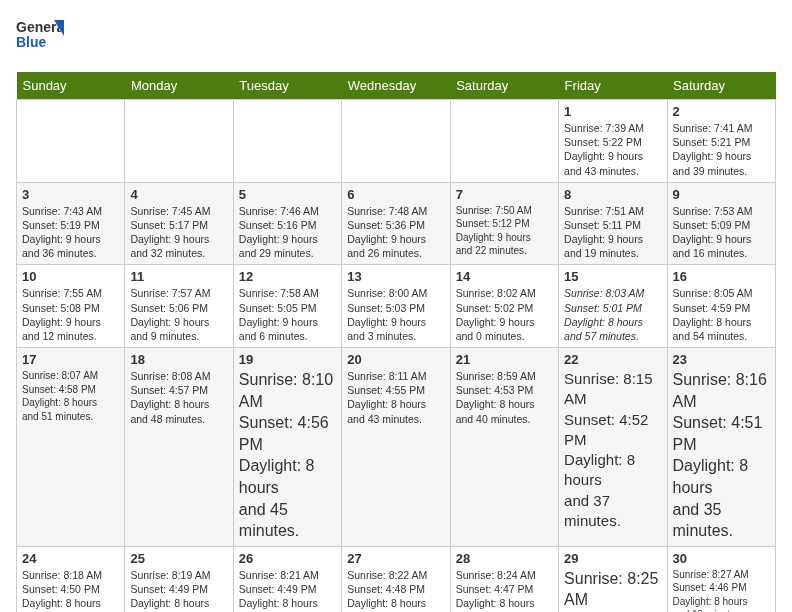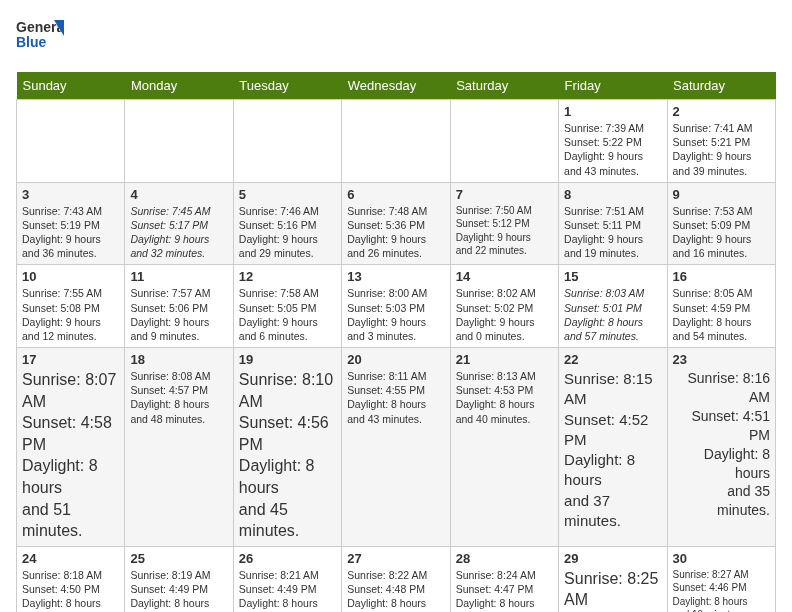--- a/index.html
+++ b/index.html
@@ -128,21 +128,21 @@
       <tr>
         <td>
           <span class="day-num">3</span>
           <div style="white-space: pre-line; font-size: 10.5px; line-height: 1.35;">Sunrise: 7:43 AM
 Sunset: 5:19 PM
 Daylight: 9 hours
 and 36 minutes.</div>
         </td>
         <td>
           <span class="day-num">4</span>
-          <div style="white-space: pre-line; font-size: 10.5px; line-height: 1.35; font-style: italic;">Sunrise: 7:45 AM
+          <div style="white-space: pre-line; font-size: 10.5px; line-height: 1.35;">Sunrise: 7:45 AM
 Sunset: 5:17 PM
 Daylight: 9 hours
 and 32 minutes.</div>
         </td>
         <td>
           <span class="day-num">5</span>
           <div style="white-space: pre-line; font-size: 10.5px; line-height: 1.35;">Sunrise: 7:46 AM
 Sunset: 5:16 PM
 Daylight: 9 hours
 and 29 minutes.</div>
@@ -223,21 +223,21 @@
           <span class="day-num">16</span>
           <div style="white-space: pre-line; font-size: 10.5px; line-height: 1.35;">Sunrise: 8:05 AM
 Sunset: 4:59 PM
 Daylight: 8 hours
 and 54 minutes.</div>
         </td>
       </tr>
       <tr>
         <td>
           <span class="day-num">17</span>
-          <div style="white-space: pre-line; font-size: 16px; line-height: 1.35;">Sunrise: 8:07 AM
+          <div style="white-space: pre-line; font-size: 10px; line-height: 1.35;">Sunrise: 8:07 AM
 Sunset: 4:58 PM
 Daylight: 8 hours
 and 51 minutes.</div>
         </td>
         <td>
           <span class="day-num">18</span>
           <div style="white-space: pre-line; font-size: 10.5px; line-height: 1.35;">Sunrise: 8:08 AM
 Sunset: 4:57 PM
 Daylight: 8 hours
 and 48 minutes.</div>
@@ -251,35 +251,35 @@
         </td>
         <td>
           <span class="day-num">20</span>
           <div style="white-space: pre-line; font-size: 10.5px; line-height: 1.35;">Sunrise: 8:11 AM
 Sunset: 4:55 PM
 Daylight: 8 hours
 and 43 minutes.</div>
         </td>
         <td>
           <span class="day-num">21</span>
-          <div style="white-space: pre-line; font-size: 10.5px; line-height: 1.35;">Sunrise: 8:13 AM
+          <div style="white-space: pre-line; font-size: 10.5px; line-height: 1.35;">Sunrise: 8:59 AM
 Sunset: 4:53 PM
 Daylight: 8 hours
 and 40 minutes.</div>
         </td>
         <td>
           <span class="day-num">22</span>
           <div style="white-space: pre-line; font-size: 15px; line-height: 1.35;">Sunrise: 8:15 AM
 Sunset: 4:52 PM
 Daylight: 8 hours
 and 37 minutes.</div>
         </td>
         <td>
           <span class="day-num">23</span>
-          <div style="white-space: pre-line; font-size: 14px; line-height: 1.35; text-align: right;">Sunrise: 8:16 AM
+          <div style="white-space: pre-line; font-size: 16px; line-height: 1.35;">Sunrise: 8:16 AM
 Sunset: 4:51 PM
 Daylight: 8 hours
 and 35 minutes.</div>
         </td>
       </tr>
       <tr>
         <td>
           <span class="day-num">24</span>
           <div style="white-space: pre-line; font-size: 10.5px; line-height: 1.35;">Sunrise: 8:18 AM
 Sunset: 4:50 PM

